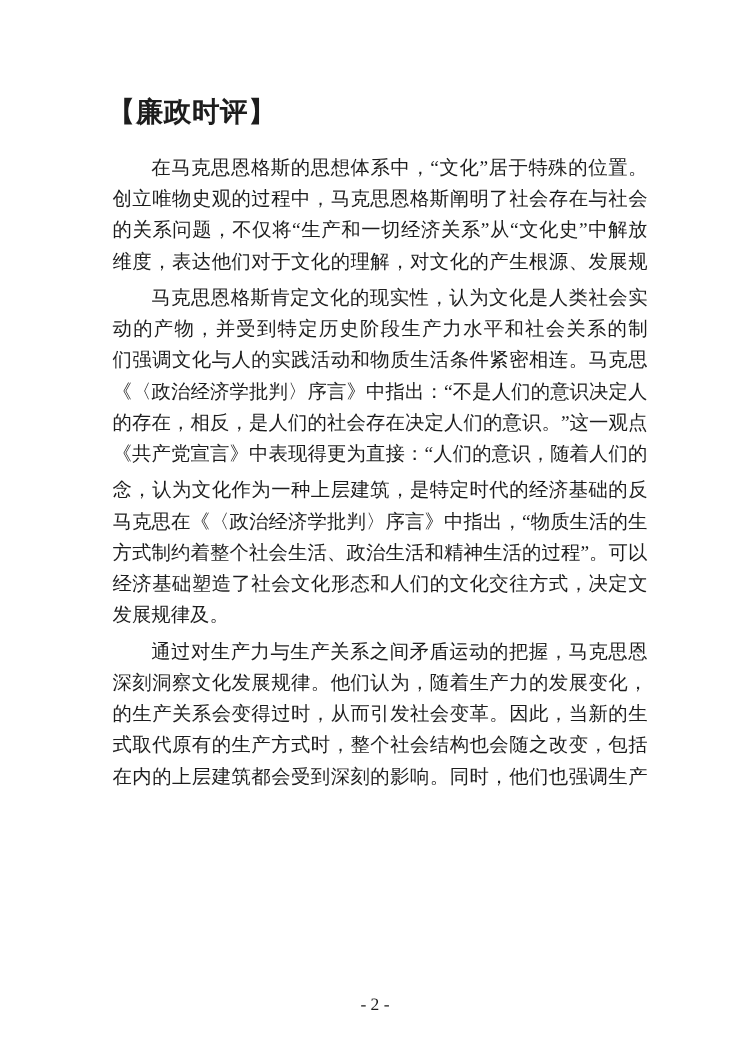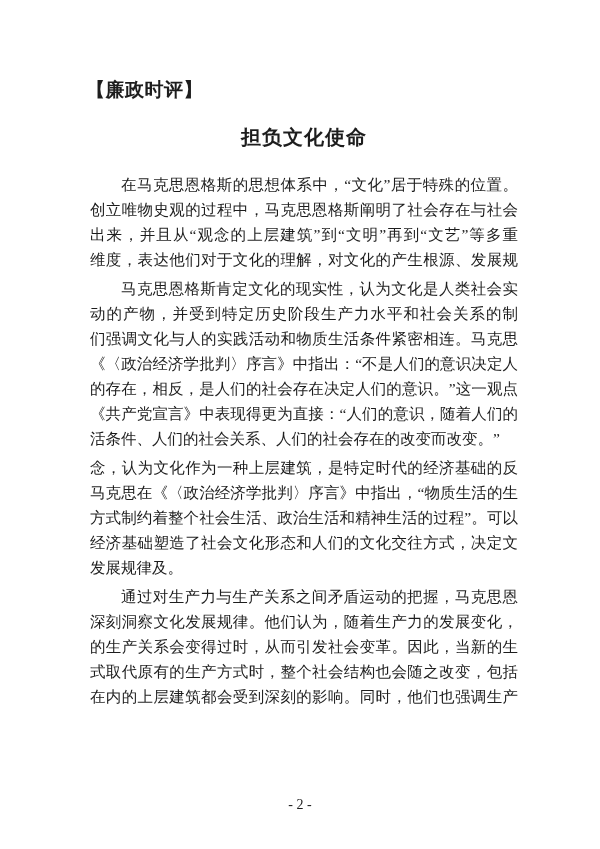--- a/index.html
+++ b/index.html
@@ -13,21 +13,21 @@
     height: 849px;
     margin: 0 auto;
     background: #ffffff;
     color: #1d1d1d;
     font-family: "Liberation Serif", "DejaVu Serif", serif;
     box-sizing: border-box;
     padding: 80px 78px 0 86px;
     overflow: hidden;
   }
   .section-tag {
-    font-size: 19px;
+    font-size: 22px;
     font-weight: bold;
     line-height: 20px;
     letter-spacing: 0.5px;
   }
   .doc-title {
     font-size: 20px;
     font-weight: bold;
     text-align: center;
     margin: 24px 0 0 0;
     line-height: 26px;
@@ -63,39 +63,37 @@
     color: #1d1d1d;
   }
 </style>
 </head>
 <body>
 
 <div class="page">
 
   <div class="section-tag">【廉政时评】</div>
 
-  <h1 class="doc-title">担负文化使命</h1>
 
   <div class="doc-body">
 
     <div class="para">
       <div class="line first">在马克思恩格斯的思想体系中，“文化”居于特殊的位置。在</div>
       <div class="line">创立唯物史观的过程中，马克思恩格斯阐明了社会存在与社会意识</div>
-      <div class="line">出来，并且从“观念的上层建筑”到“文明”再到“文艺”等多重</div>
+      <div class="line">的关系问题，不仅将“生产和一切经济关系”从“文化史”中解放</div>
       <div class="line">维度，表达他们对于文化的理解，对文化的产生根源、发展规律及</div>
     </div>
 
     <div class="para">
       <div class="line first">马克思恩格斯肯定文化的现实性，认为文化是人类社会实践活</div>
       <div class="line">动的产物，并受到特定历史阶段生产力水平和社会关系的制约。他</div>
       <div class="line">们强调文化与人的实践活动和物质生活条件紧密相连。马克思在</div>
       <div class="line">《〈政治经济学批判〉序言》中指出：“不是人们的意识决定人们</div>
       <div class="line">的存在，相反，是人们的社会存在决定人们的意识。”这一观点在</div>
       <div class="line">《共产党宣言》中表现得更为直接：“人们的意识，随着人们的生</div>
-      <div class="line last">活条件、人们的社会关系、人们的社会存在的改变而改变。”</div>
     </div>
 
     <div class="para">
       <div class="line">念，认为文化作为一种上层建筑，是特定时代的经济基础的反映。</div>
       <div class="line">马克思在《〈政治经济学批判〉序言》中指出，“物质生活的生产</div>
       <div class="line">方式制约着整个社会生活、政治生活和精神生活的过程”。可以说，</div>
       <div class="line">经济基础塑造了社会文化形态和人们的文化交往方式，决定文化的</div>
       <div class="line last">发展规律及。</div>
     </div>
 

